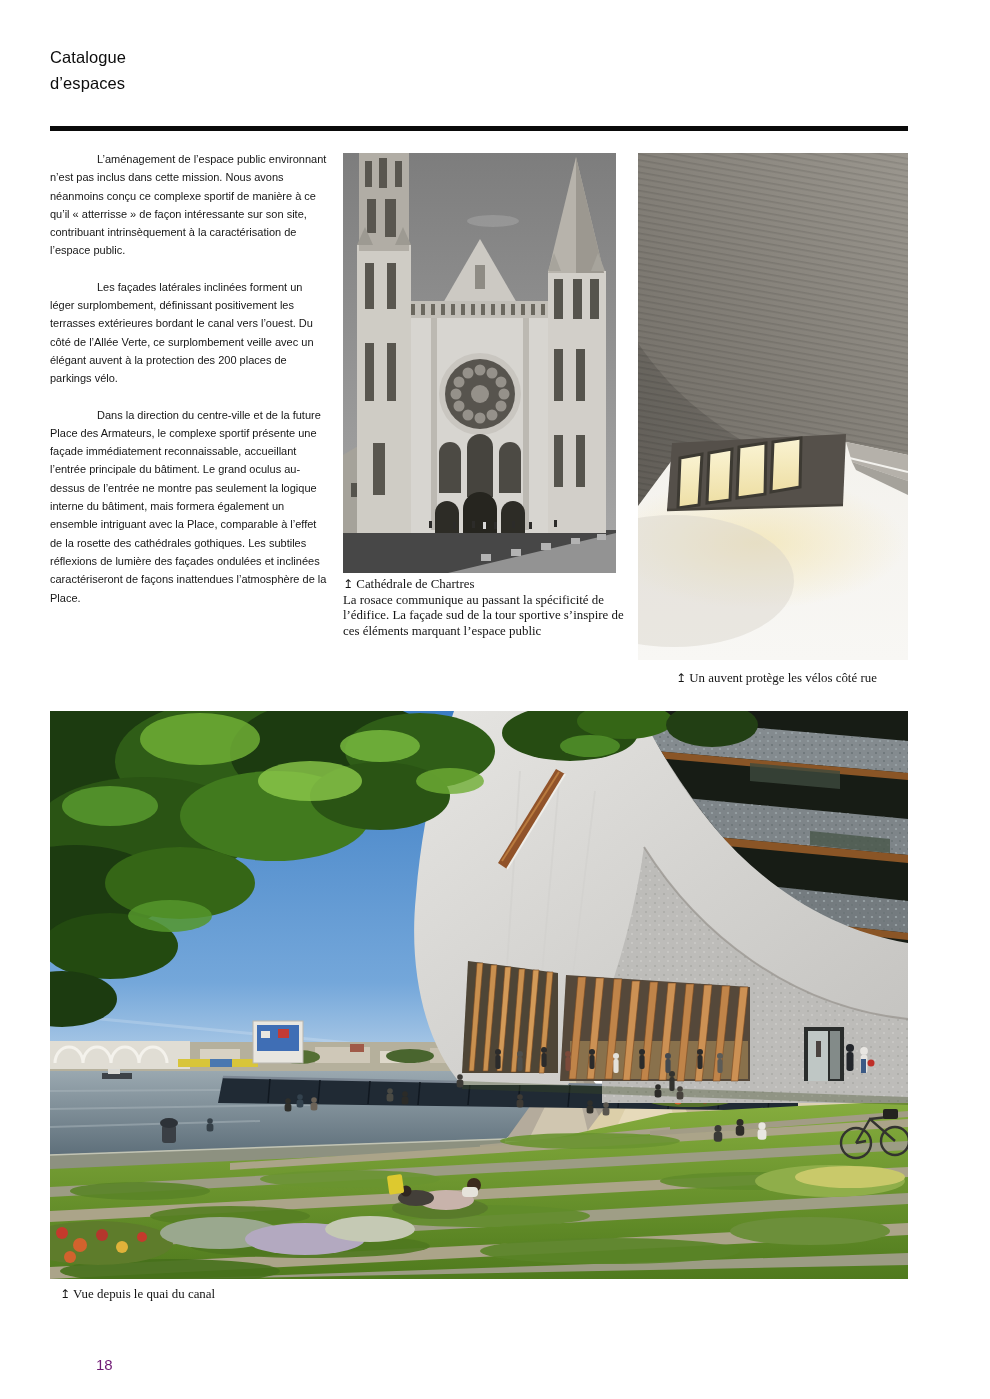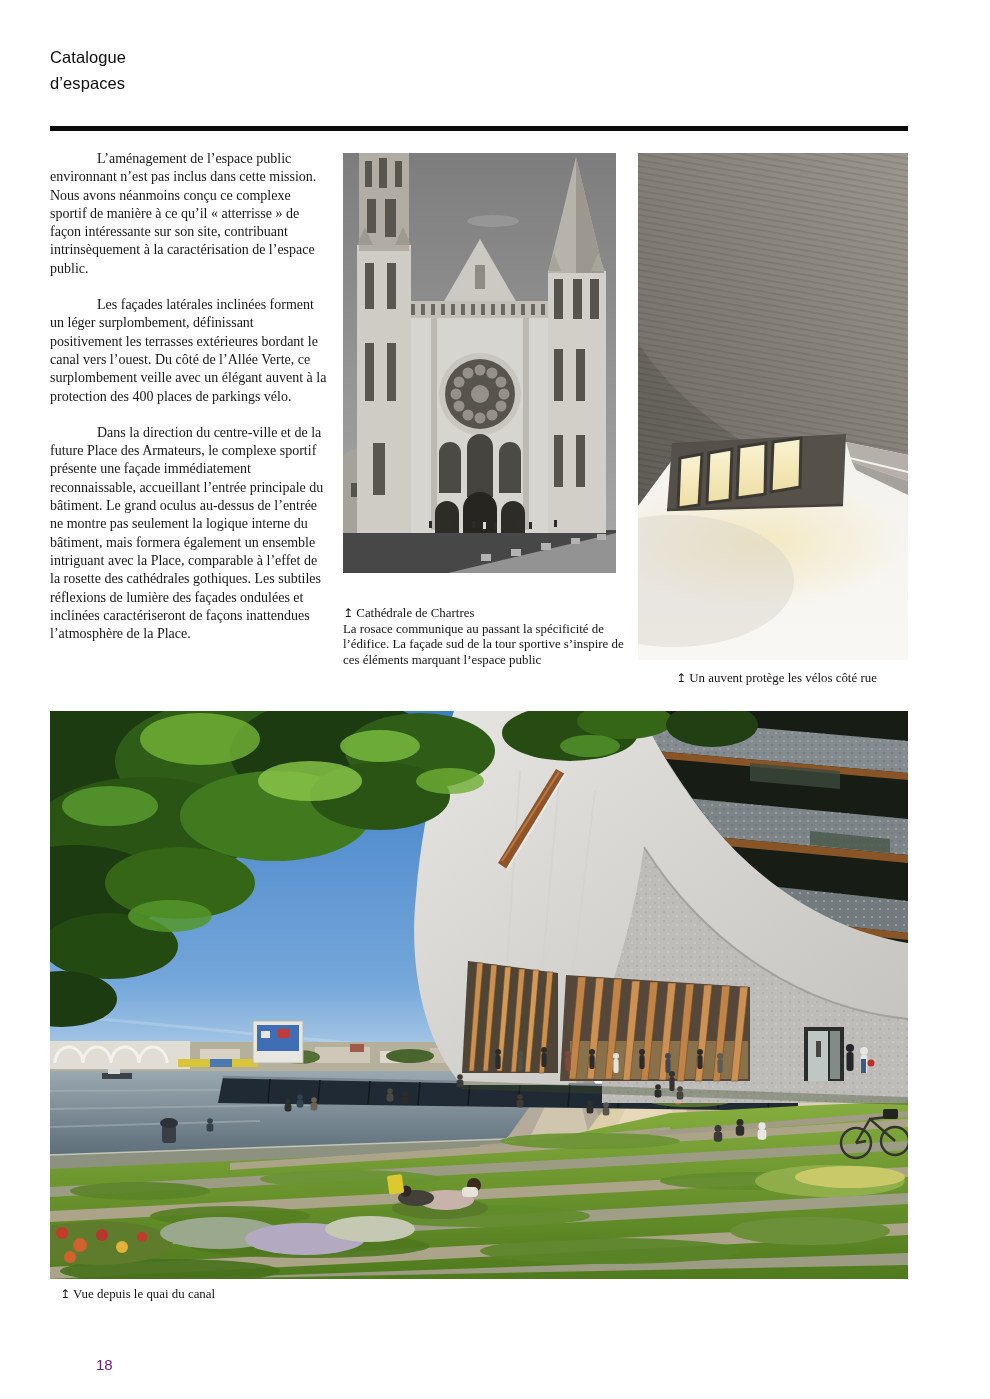--- a/index.html
+++ b/index.html
@@ -12,21 +12,21 @@
     position:absolute;left:50px;top:44px;
     font-size:16.5px;line-height:26px;font-weight:400;letter-spacing:.1px;color:#0c0c0c;
   }
   .title{
     position:absolute;left:286px;top:41px;
     font-size:25px;font-weight:800;letter-spacing:-.6px;color:#0a0a0a;white-space:nowrap;
   }
   .rule{position:absolute;left:50px;top:126px;width:858px;height:5px;background:#0a0a0a;}
   .bodycol{
     position:absolute;left:50px;top:150px;width:278px;
-    font-family:Liberation Serif, serif;font-size:14px;line-height:18.3px;color:#161616;
+    font-family:Liberation Sans, sans-serif;font-size:11px;line-height:18.3px;color:#161616;
   }
   .bodycol p{margin:0 0 18px 0;text-indent:47px;}
   .fig{position:absolute;}
   .fig svg{display:block;}
   .caption{
     position:absolute;
     font-family:"Liberation Serif",serif;font-size:12.9px;line-height:15.6px;color:#141414;
   }
   .caption .arrow{font-family:"DejaVu Sans",sans-serif;font-size:12px;}
   .footer-page{position:absolute;left:96px;top:1356px;font-size:15px;font-weight:500;color:#701a75;}
@@ -38,21 +38,21 @@
 <div class="page">
 
   <div class="brand">
     <div>Catalogue</div>
     <div>d’espaces</div>
   </div>
   <div class="rule"></div>
 
   <div class="bodycol">
     <p>L’aménagement de l’espace public environnant n’est pas inclus dans cette mission. Nous avons néanmoins conçu ce complexe sportif de manière à ce qu’il « atterrisse » de façon intéressante sur son site, contribuant intrinsèquement à la caractérisation de l’espace public.</p>
-    <p>Les façades latérales inclinées forment un léger surplombement, définissant positivement les terrasses extérieures bordant le canal vers l’ouest. Du côté de l’Allée Verte, ce surplombement veille avec un élégant auvent à la protection des 400 places de parkings vélo.</p>
+    <p>Les façades latérales inclinées forment un léger surplombement, définissant positivement les terrasses extérieures bordant le canal vers l’ouest. Du côté de l’Allée Verte, ce surplombement veille avec un élégant auvent à la protection des 200 places de parkings vélo.</p>
     <p>Dans la direction du centre-ville et de la future Place des Armateurs, le complexe sportif présente une façade immédiatement reconnaissable, accueillant l’entrée principale du bâtiment. Le grand oculus au-dessus de l’entrée ne montre pas seulement la logique interne du bâtiment, mais formera également un ensemble intriguant avec la Place, comparable à l’effet de la rosette des cathédrales gothiques. Les subtiles réflexions de lumière des façades ondulées et inclinées caractériseront de façons inattendues l’atmosphère de la Place.</p>
   </div>
 
   <div class="fig" style="left:343px;top:153px;">
     <svg width="273" height="420" viewBox="0 0 273 420">
       <defs>
         <linearGradient id="cSky" x1="0" y1="0" x2="0" y2="1">
           <stop offset="0" stop-color="#7d7d7d"></stop>
             <stop offset="1" stop-color="#a9a9a9"></stop>
         </linearGradient>
@@ -159,21 +159,21 @@
           <rect x="110" y="369" width="3" height="7"></rect>
         <rect x="129" y="368" width="3" height="7"></rect>
           <rect x="151" y="369" width="3" height="7"></rect>
         <rect x="169" y="368" width="3" height="7"></rect>
           <rect x="186" y="369" width="3" height="7"></rect>
         <rect x="211" y="367" width="3" height="7"></rect>
       </g>
       <rect x="140" y="369" width="3" height="7" fill="#d9d9d9"></rect>
     </svg>
   </div>
-  <div class="caption" style="left:343px;top:606px;width:284px;">
+  <div class="caption" style="left:343px;top:577px;width:284px;">
     <div><span class="arrow">↥</span> <span>Cathédrale de Chartres</span></div>
     <div>La rosace communique au passant la spécificité de l’édifice. La façade sud de la tour sportive s’inspire de ces éléments marquant l’espace public</div>
   </div>
 
   <div class="fig" style="left:638px;top:153px;">
     <svg width="270" height="507" viewBox="0 0 270 507">
       <defs>
         <linearGradient id="aFloor" x1="0" y1="0" x2="0" y2="1">
           <stop offset="0" stop-color="#eae7df"></stop>
             <stop offset=".5" stop-color="#f3f1ec"></stop>

